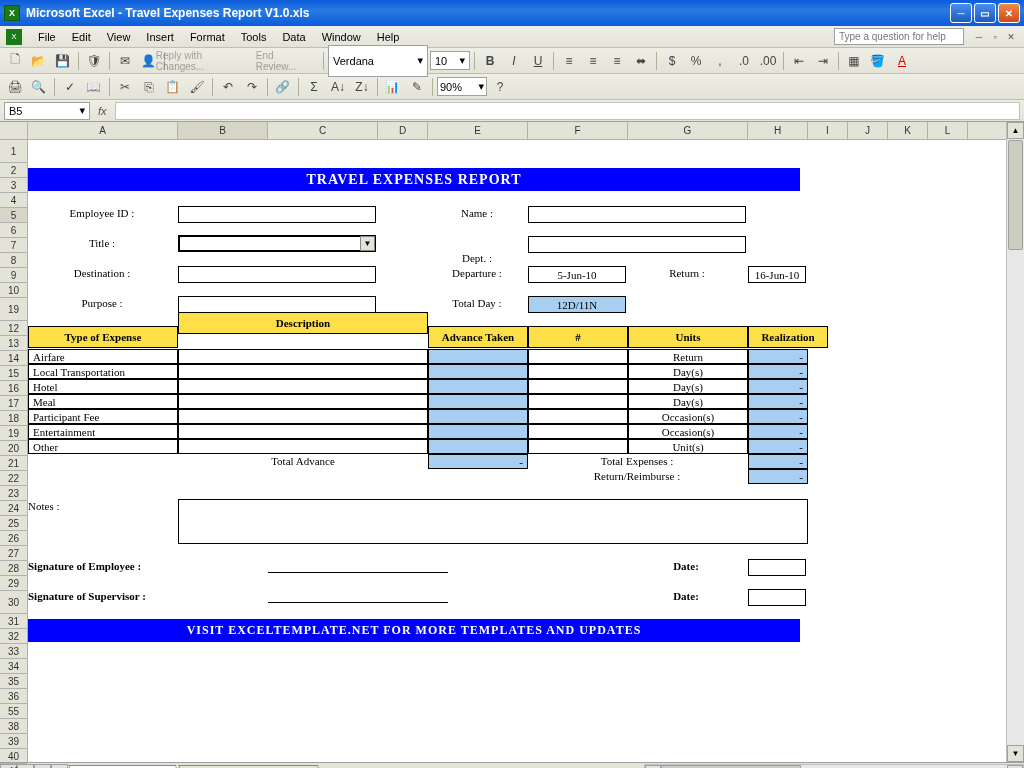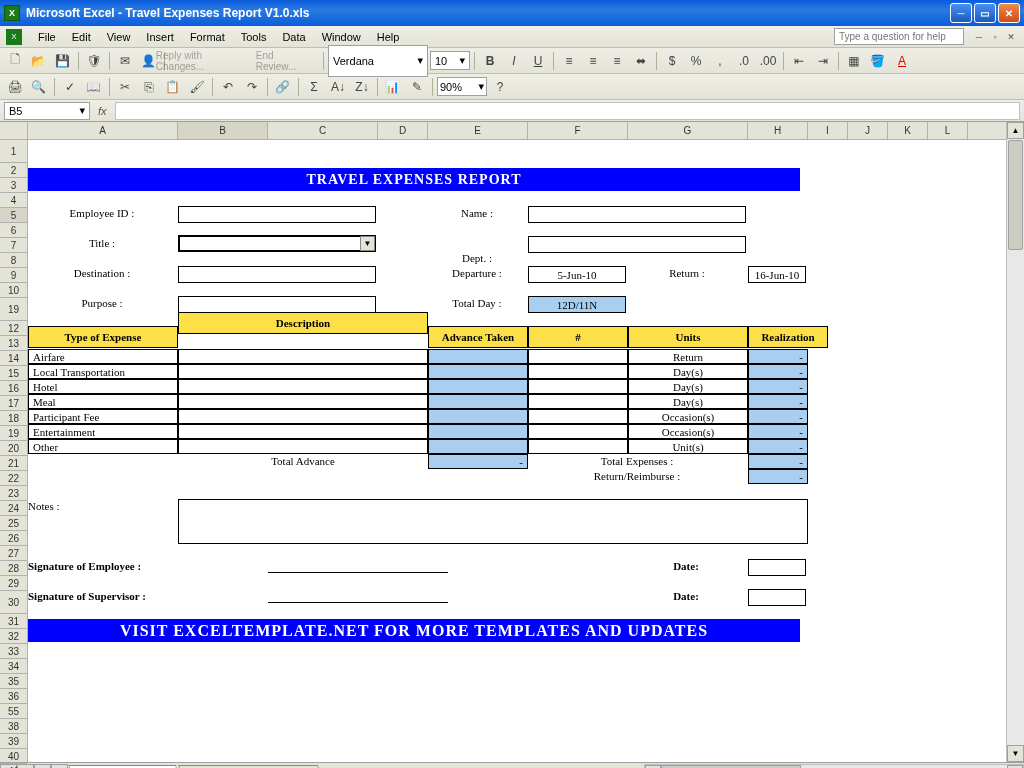--- a/index.html
+++ b/index.html
@@ -350,21 +350,21 @@
         <div class="lbl" style="left:0px;top:332px;width:148px">Notes :</div>
         <div class="infield" style="left:150px;top:331px;width:630px;height:45px"></div>
         <div class="lbl" style="left:0px;top:392px;font-weight:bold">Signature of Employee :</div>
         <div class="sigline" style="left:240px;top:404px;width:180px"></div>
         <div class="lbl r" style="left:600px;top:392px;width:116px;font-weight:bold">Date:</div>
         <div class="infield " style="left:720px;top:391px;width:58px;display:flex;align-items:center;justify-content:center;font:11px Verdana"></div>
         <div class="lbl" style="left:0px;top:422px;font-weight:bold">Signature of Supervisor :</div>
         <div class="sigline" style="left:240px;top:434px;width:180px"></div>
         <div class="lbl r" style="left:600px;top:422px;width:116px;font-weight:bold">Date:</div>
         <div class="infield " style="left:720px;top:421px;width:58px;display:flex;align-items:center;justify-content:center;font:11px Verdana"></div>
-        <div class="banner" style="top:451px;font-size:16px">VISIT EXCELTEMPLATE.NET FOR MORE TEMPLATES AND UPDATES</div>
+        <div class="banner" style="top:451px;font-size:12px">VISIT EXCELTEMPLATE.NET FOR MORE TEMPLATES AND UPDATES</div>
       </div>
   </div>
   <div class="vscroll">
     <div class="sbtn">▲</div>
     <div class="thumb"></div>
     <div class="sbtn" style="position:absolute;bottom:0;left:0;right:0">▼</div>
   </div>
 </div>
 
 <div class="tabstrip">

